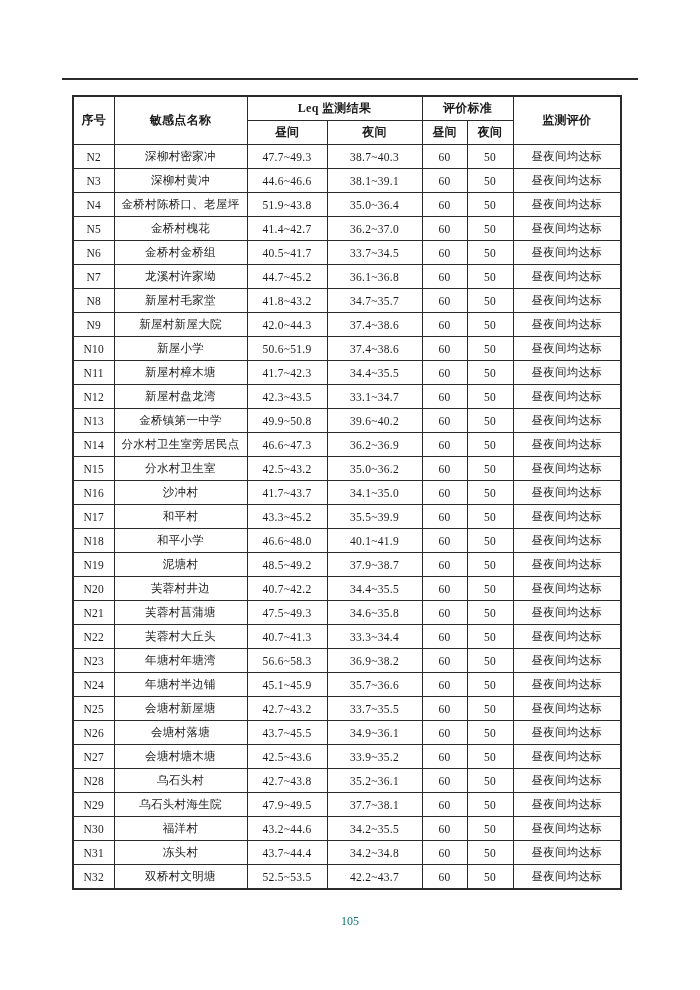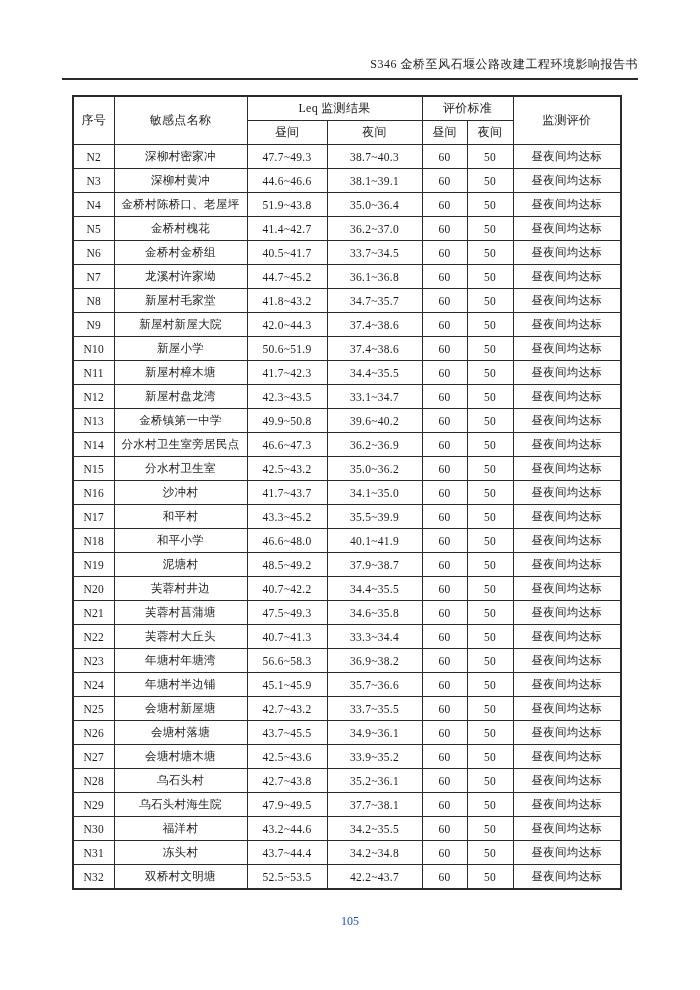--- a/index.html
+++ b/index.html
@@ -30,36 +30,33 @@
   table.noise th, table.noise td {
     border: 1px solid #2b2b2b;
     text-align: center; vertical-align: middle;
     font-weight: normal;
     font-size: 11.5px;
     height: 23px;
     padding: 0 1px;
     overflow: hidden; white-space: nowrap;
     letter-spacing: 0.3px;
   }
-  table.noise th { font-size: 12px; }
+  table.noise th { font-size: 12px; font-weight: bold; }
   td.u { text-underline-offset: 2px; }
 
   .page-number {
     position: absolute; top: 914px; left: 0; right: 0;
-    text-align: center; font-size: 12px; color: #1d4ed8;
+    text-align: center; font-size: 12px; color: #0f766e;
   }
 </style>
 </head>
 <body>
 
 <div class="page">
 
-  <div class="header-line">
-    <span>S346 金桥至风石堰公路改建工程环境影响报告书</span>
-  </div>
   <div class="header-rule"></div>
 
   <table class="noise">
     <colgroup>
       <col style="width:41px">
       <col style="width:133px">
       <col style="width:80px">
       <col style="width:95px">
       <col style="width:45px">
       <col style="width:46px">

